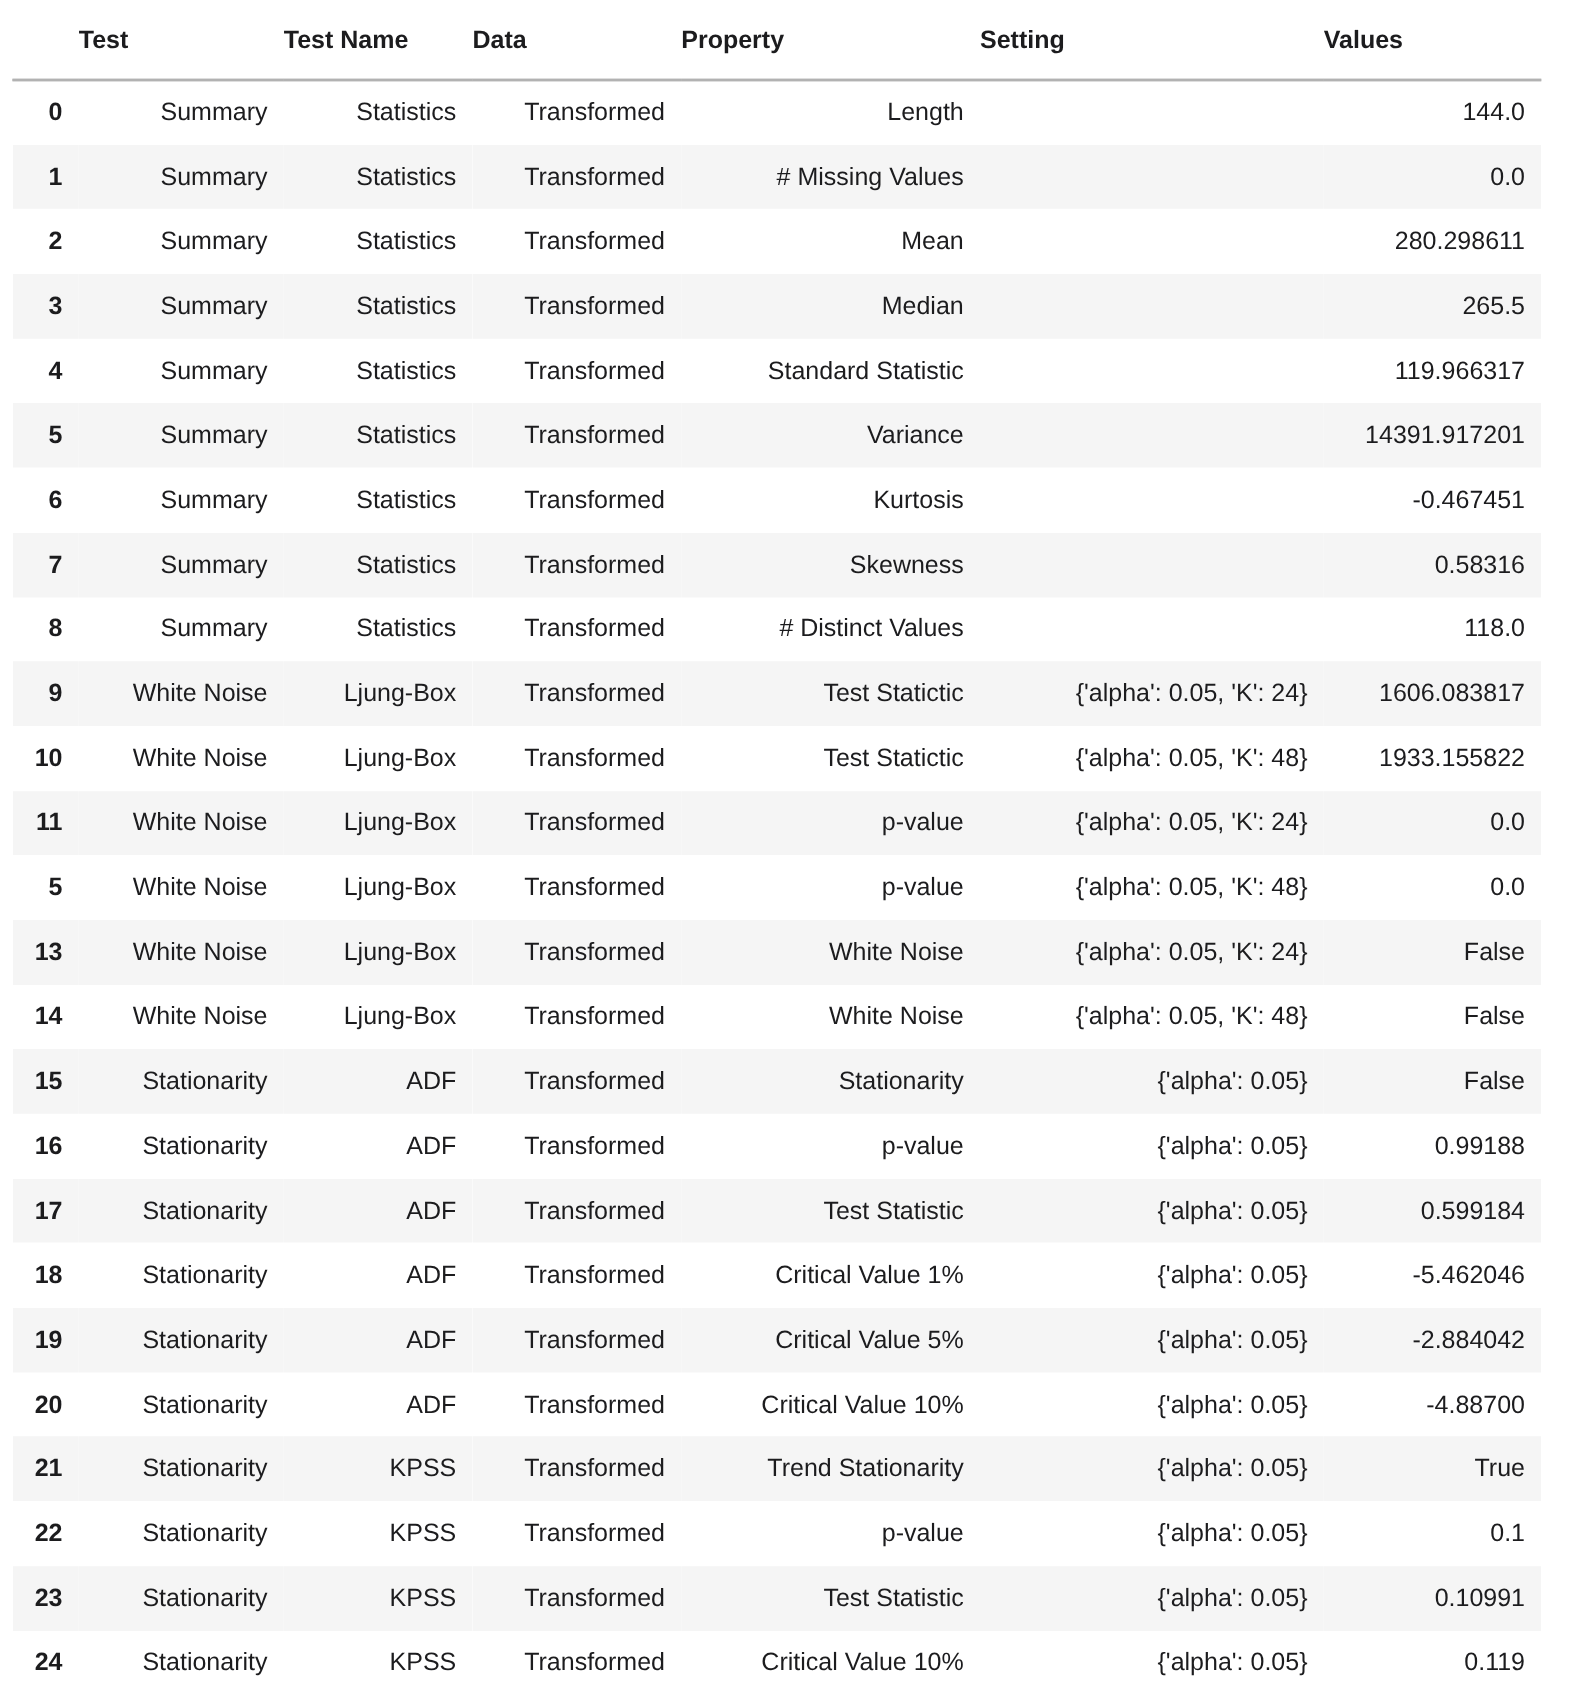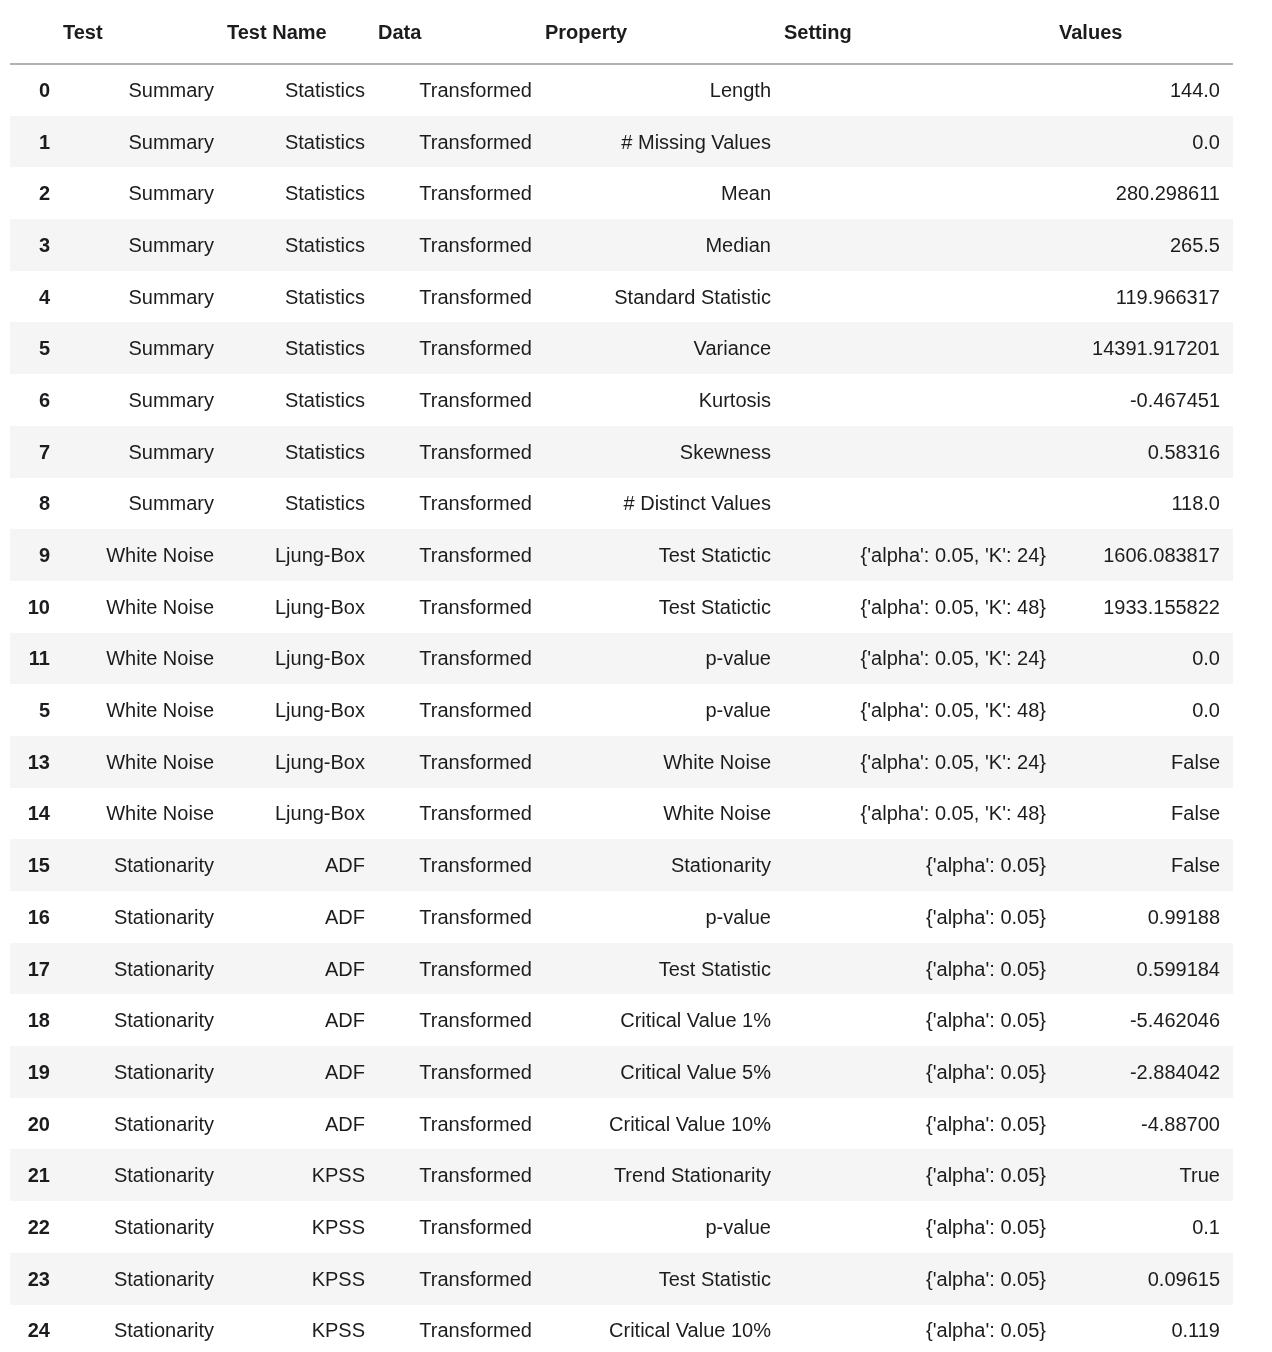--- a/index.html
+++ b/index.html
@@ -288,21 +288,21 @@
         <td>{'alpha': 0.05}</td>
         <td>0.1</td>
       </tr>
       <tr>
         <th>23</th>
         <td>Stationarity</td>
         <td>KPSS</td>
         <td>Transformed</td>
         <td>Test Statistic</td>
         <td>{'alpha': 0.05}</td>
-        <td>0.09615</td>
+        <td>0.10991</td>
       </tr>
       <tr>
         <th>24</th>
         <td>Stationarity</td>
         <td>KPSS</td>
         <td>Transformed</td>
         <td>Critical Value 10%</td>
         <td>{'alpha': 0.05}</td>
         <td>0.119</td>
       </tr>

